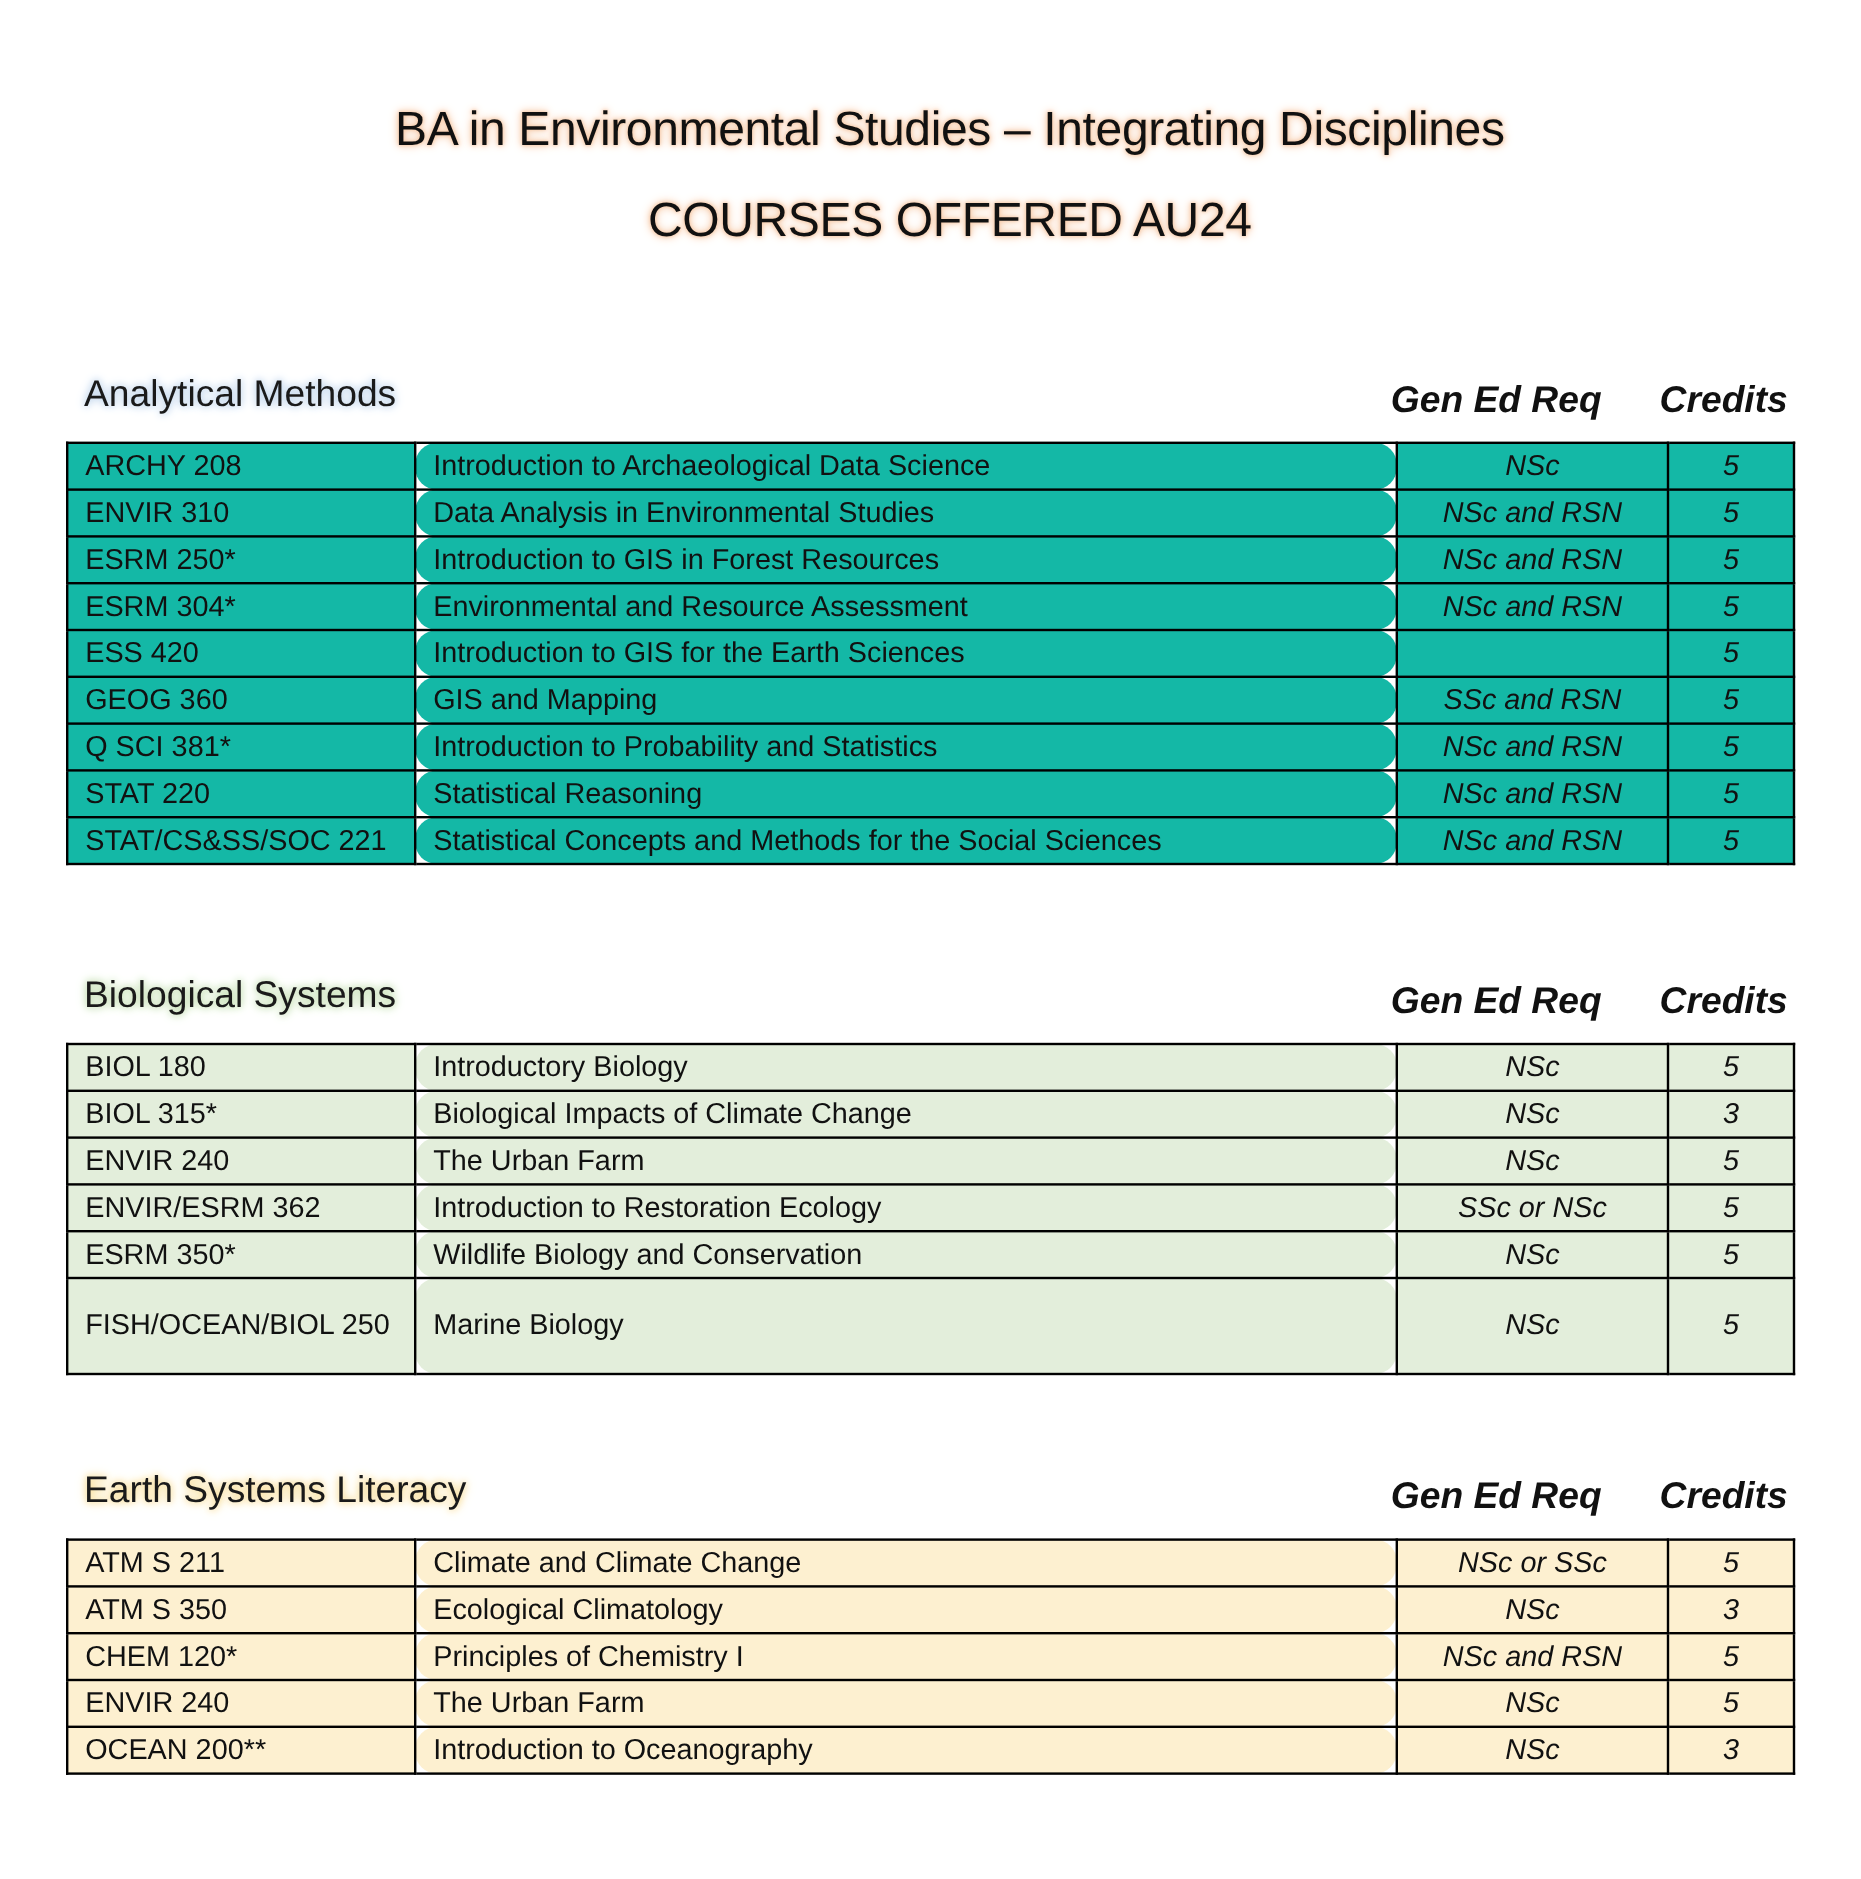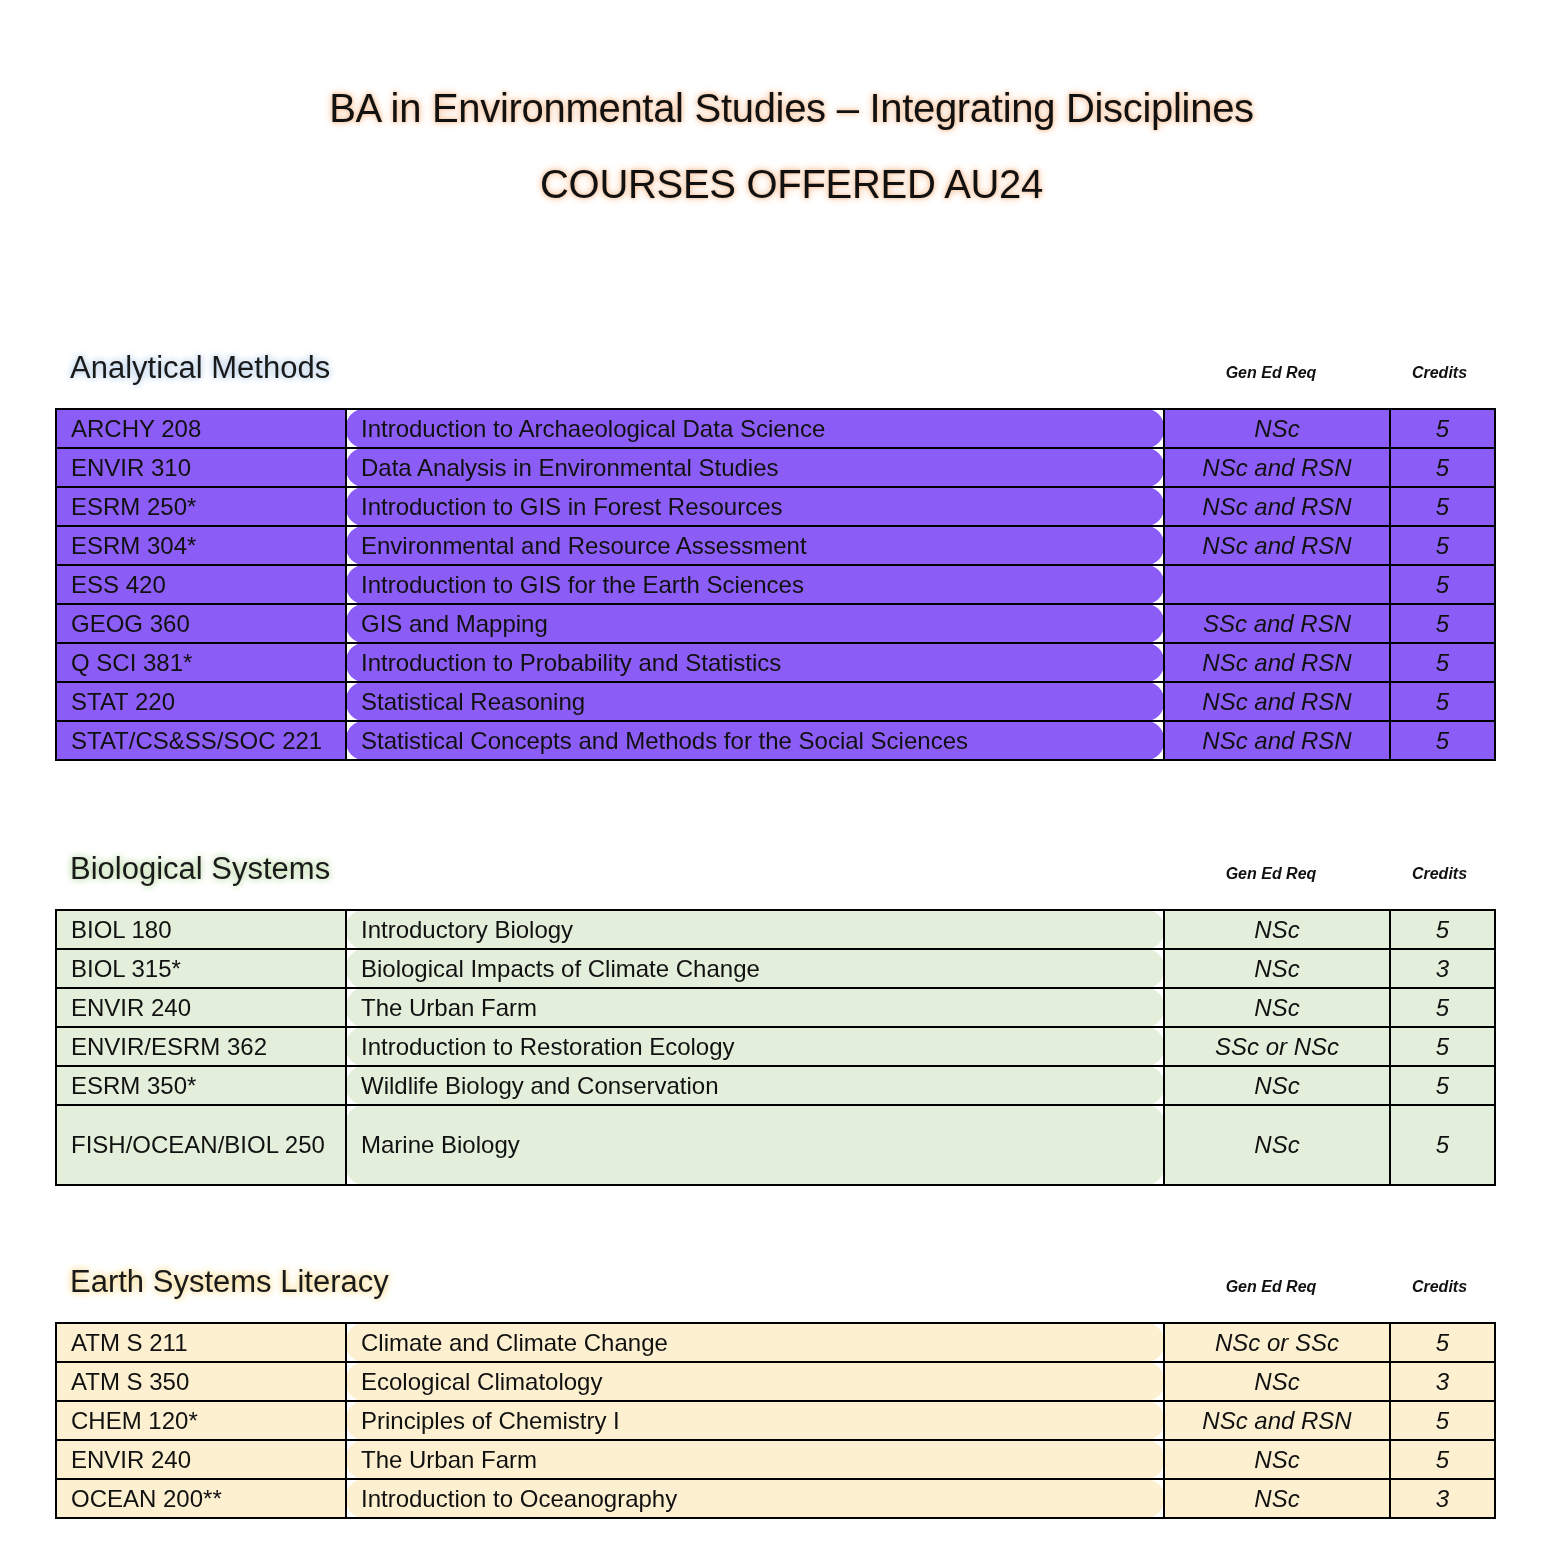--- a/index.html
+++ b/index.html
@@ -30,41 +30,39 @@
       color: #111;
     }
     .section {
       position: absolute;
       left: 55px;
       width: 1441px;
     }
     .section-header {
       position: relative;
       height: 60px;
-      margin-top: 40px;
     }
     .section-title {
       position: absolute;
       left: 15px;
       top: 0;
       font-size: 31px;
       line-height: 40px;
       color: #1a1a1a;
     }
     .section-title.blue  { text-shadow: 0 0 6px #b7cfe9, 0 0 10px #c7daef; }
     .section-title.green { text-shadow: 0 0 6px #b9d9a4, 0 0 10px #cbe4bb; }
     .section-title.yellow{ text-shadow: 0 0 6px #f7d783, 0 0 10px #f9e3a6; }
     .col-label {
       position: absolute;
       top: 10px;
-      font-size: 16px;
+      font-size: 31px;
       font-weight: bold;
       font-style: italic;
       line-height: 30px;
-      text-align: center;
     }
     .col-label.gened  { left: 1104px; width: 224px; }
     .col-label.credits{ left: 1328px; width: 113px; }
     table.courses {
       border-collapse: collapse;
       width: 1441px;
       table-layout: fixed;
       font-size: 24px;
     }
     table.courses td {
@@ -73,21 +71,21 @@
       height: 37px;
       line-height: 30px;
       vertical-align: middle;
       white-space: nowrap;
     }
     table.courses td.code { width: 260px; }
     table.courses td.title { width: 788px; border-radius: 18px; }
     table.courses td.gened { width: 196px; text-align: center; font-style: italic; }
     table.courses td.credits { text-align: center; font-style: italic; }
     table.courses td.wrap { white-space: normal; }
-    table.blue td   { background: #8b5cf6; }
+    table.blue td   { background: #14b8a6; }
     table.green td  { background: #e3eedb; }
     table.yellow td { background: #fdf0d0; }
   </style>
 </head>
 <body>
 
 <div class="title-block">
   <div class="title-line">BA in Environmental Studies – Integrating Disciplines</div>
   <div class="title-line">COURSES OFFERED AU24</div>
 </div>

